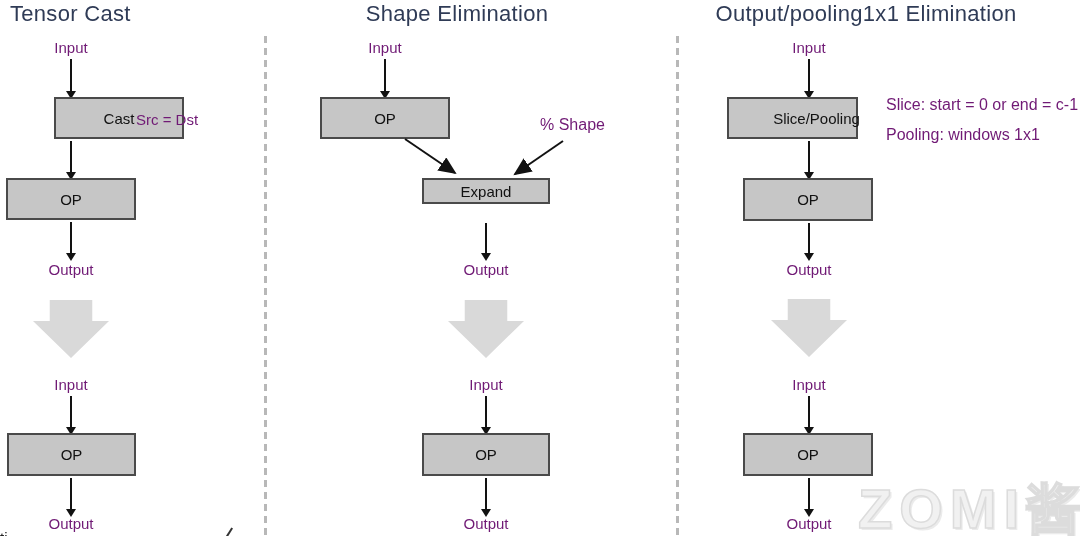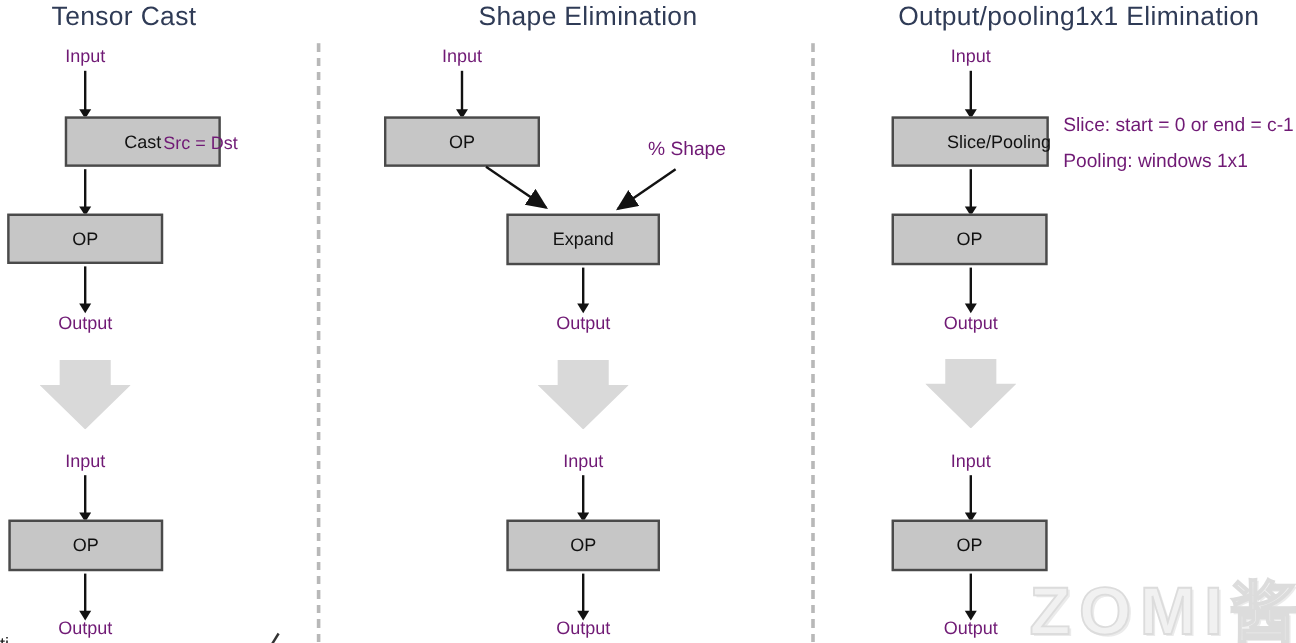--- a/index.html
+++ b/index.html
@@ -2,21 +2,21 @@
 <html style="--title: #2F3B56; --box-fill: #C6C6C6; --box-border: #4A4A4A; --block-arrow: #D9D9D9; --divider: #B8B8B8;"><head>
 <meta charset="utf-8">
 <style>
   html,body{margin:0;padding:0;}
   #page{
     position:relative; width:1080px; height:536px; overflow:hidden;
     background:#ffffff; font-family:"Liberation Sans", sans-serif;
   }
   .title{
     position:absolute; color:var(--title,#2F3B56); font-size:22px;
-    letter-spacing:.3px; white-space:nowrap; font-weight:400;margin-left:33px;
+    letter-spacing:.3px; white-space:nowrap; font-weight:400;
   }
   .flabel{
     position:absolute; transform:translateX(-50%); color:#701a75;
     font-size:15px; white-space:nowrap;
   }
   .node{
     position:absolute; box-sizing:border-box;
     background:var(--box-fill,#C6C6C6); border:2px solid var(--box-border,#4A4A4A);
     display:flex; align-items:center; justify-content:center;
     color:#111; font-size:15px; white-space:nowrap;
@@ -97,21 +97,21 @@
     <svg class="diag-svg" style="left:395px; top:135px;" width="180" height="45">
       <defs>
         <marker id="ah" markerWidth="10" markerHeight="10" refX="8" refY="4" orient="auto">
           <path d="M0,0 L9,4 L0,8 z" fill="#121212"></path>
         </marker>
       </defs>
       <line x1="10" y1="4" x2="60" y2="38" stroke="#121212" stroke-width="2" marker-end="url(#ah)"></line>
       <line x1="168" y1="6" x2="120" y2="39" stroke="#121212" stroke-width="2" marker-end="url(#ah)"></line>
     </svg>
 
-    <div class="node" style="left:422px; top:178px; width:128px; height:43px;">
+    <div class="node" style="left:422px; top:178px; width:128px; height:26px;">
         <span>Expand</span>
       </div>
     <div class="varrow" style="left:485px; top:223px; height:35px;"></div>
     <div class="flabel" style="left:486px; top:261px;">Output</div>
 
     <div class="block-arrow" style="left:448px; top:300px;"></div>
 
     <div class="flabel" style="left:486px; top:376px;">Input</div>
     <div class="varrow" style="left:485px; top:396px; height:36px;"></div>
     <div class="node" style="left:422px; top:433px; width:128px; height:43px;">
@@ -122,21 +122,21 @@
   </div>
 
   <div class="divider" style="left:676px;"></div>
 
   <div>
     <div class="title" style="left:866px; top:1px; transform:translateX(-50%);">Output/pooling1x1 Elimination</div>
 
     <div class="flabel" style="left:809px; top:39px;">Input</div>
     <div class="varrow" style="left:808px; top:59px; height:37px;"></div>
 
-    <div class="node" style="left:743px; top:97px; width:131px; height:42px;padding-left:48px;">
+    <div class="node" style="left:727px; top:97px; width:131px; height:42px;padding-left:48px;">
         <span>Slice/Pooling</span>
       </div>
 
     <div class="annotation big" style="left:886px; top:96px;">Slice: start = 0 or end = c-1</div>
     <div class="annotation big" style="left:886px; top:126px;">Pooling: windows 1x1</div>
 
     <div class="varrow" style="left:808px; top:141px; height:36px;"></div>
     <div class="node" style="left:743px; top:178px; width:130px; height:43px;">
         <span>OP</span>
       </div>

